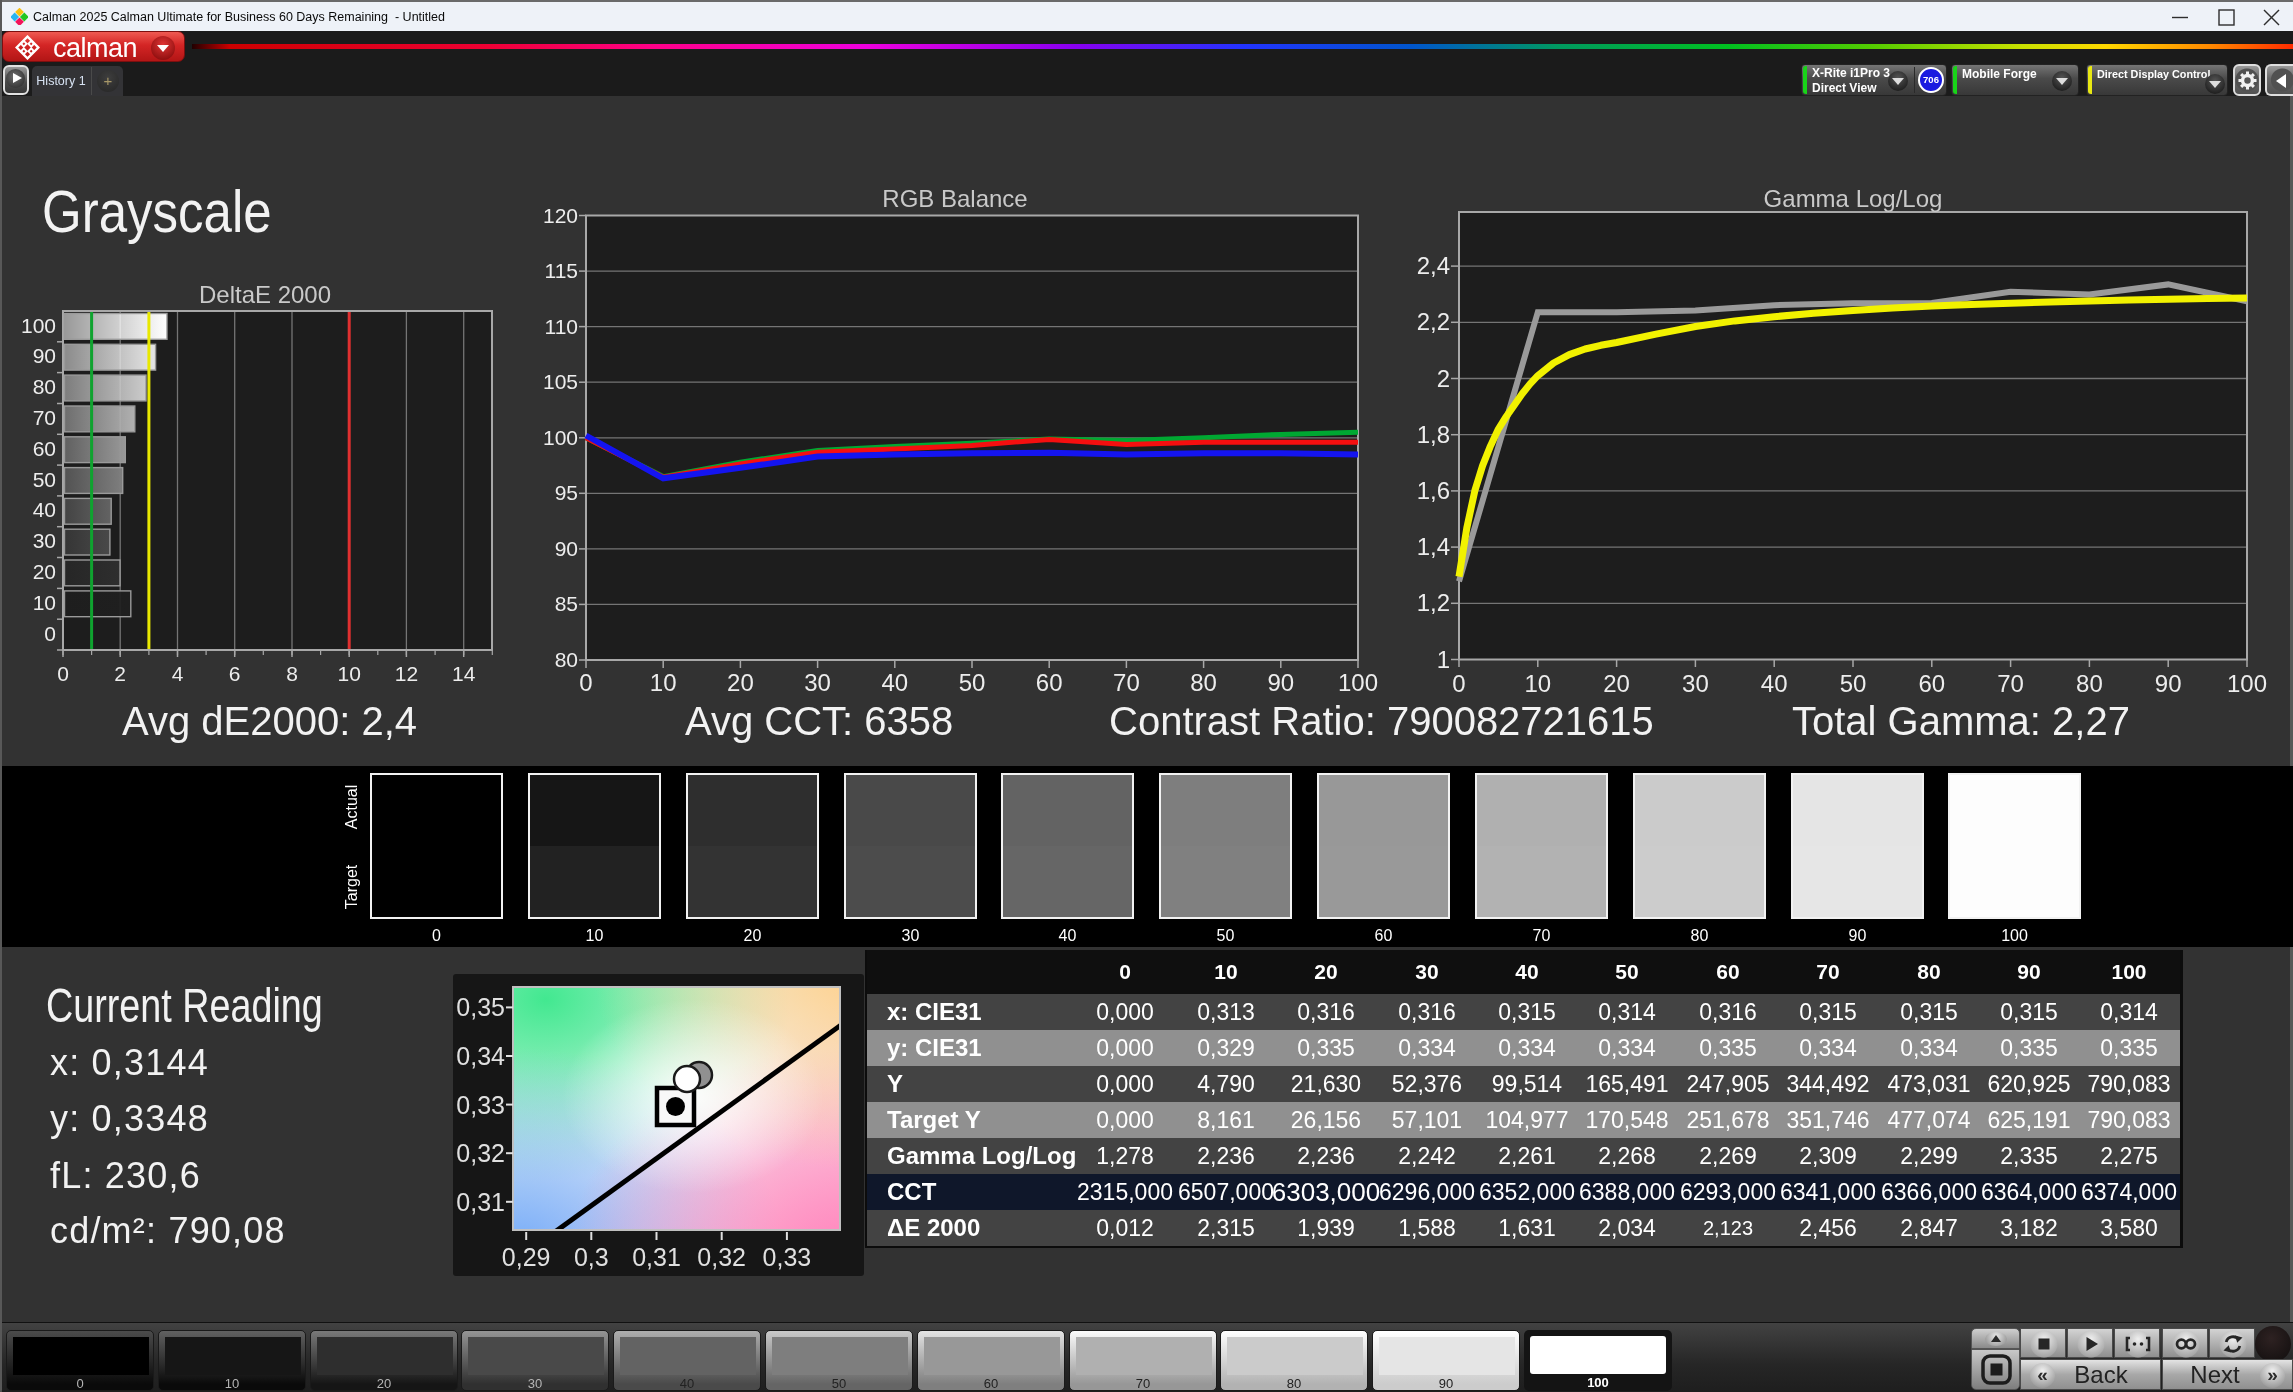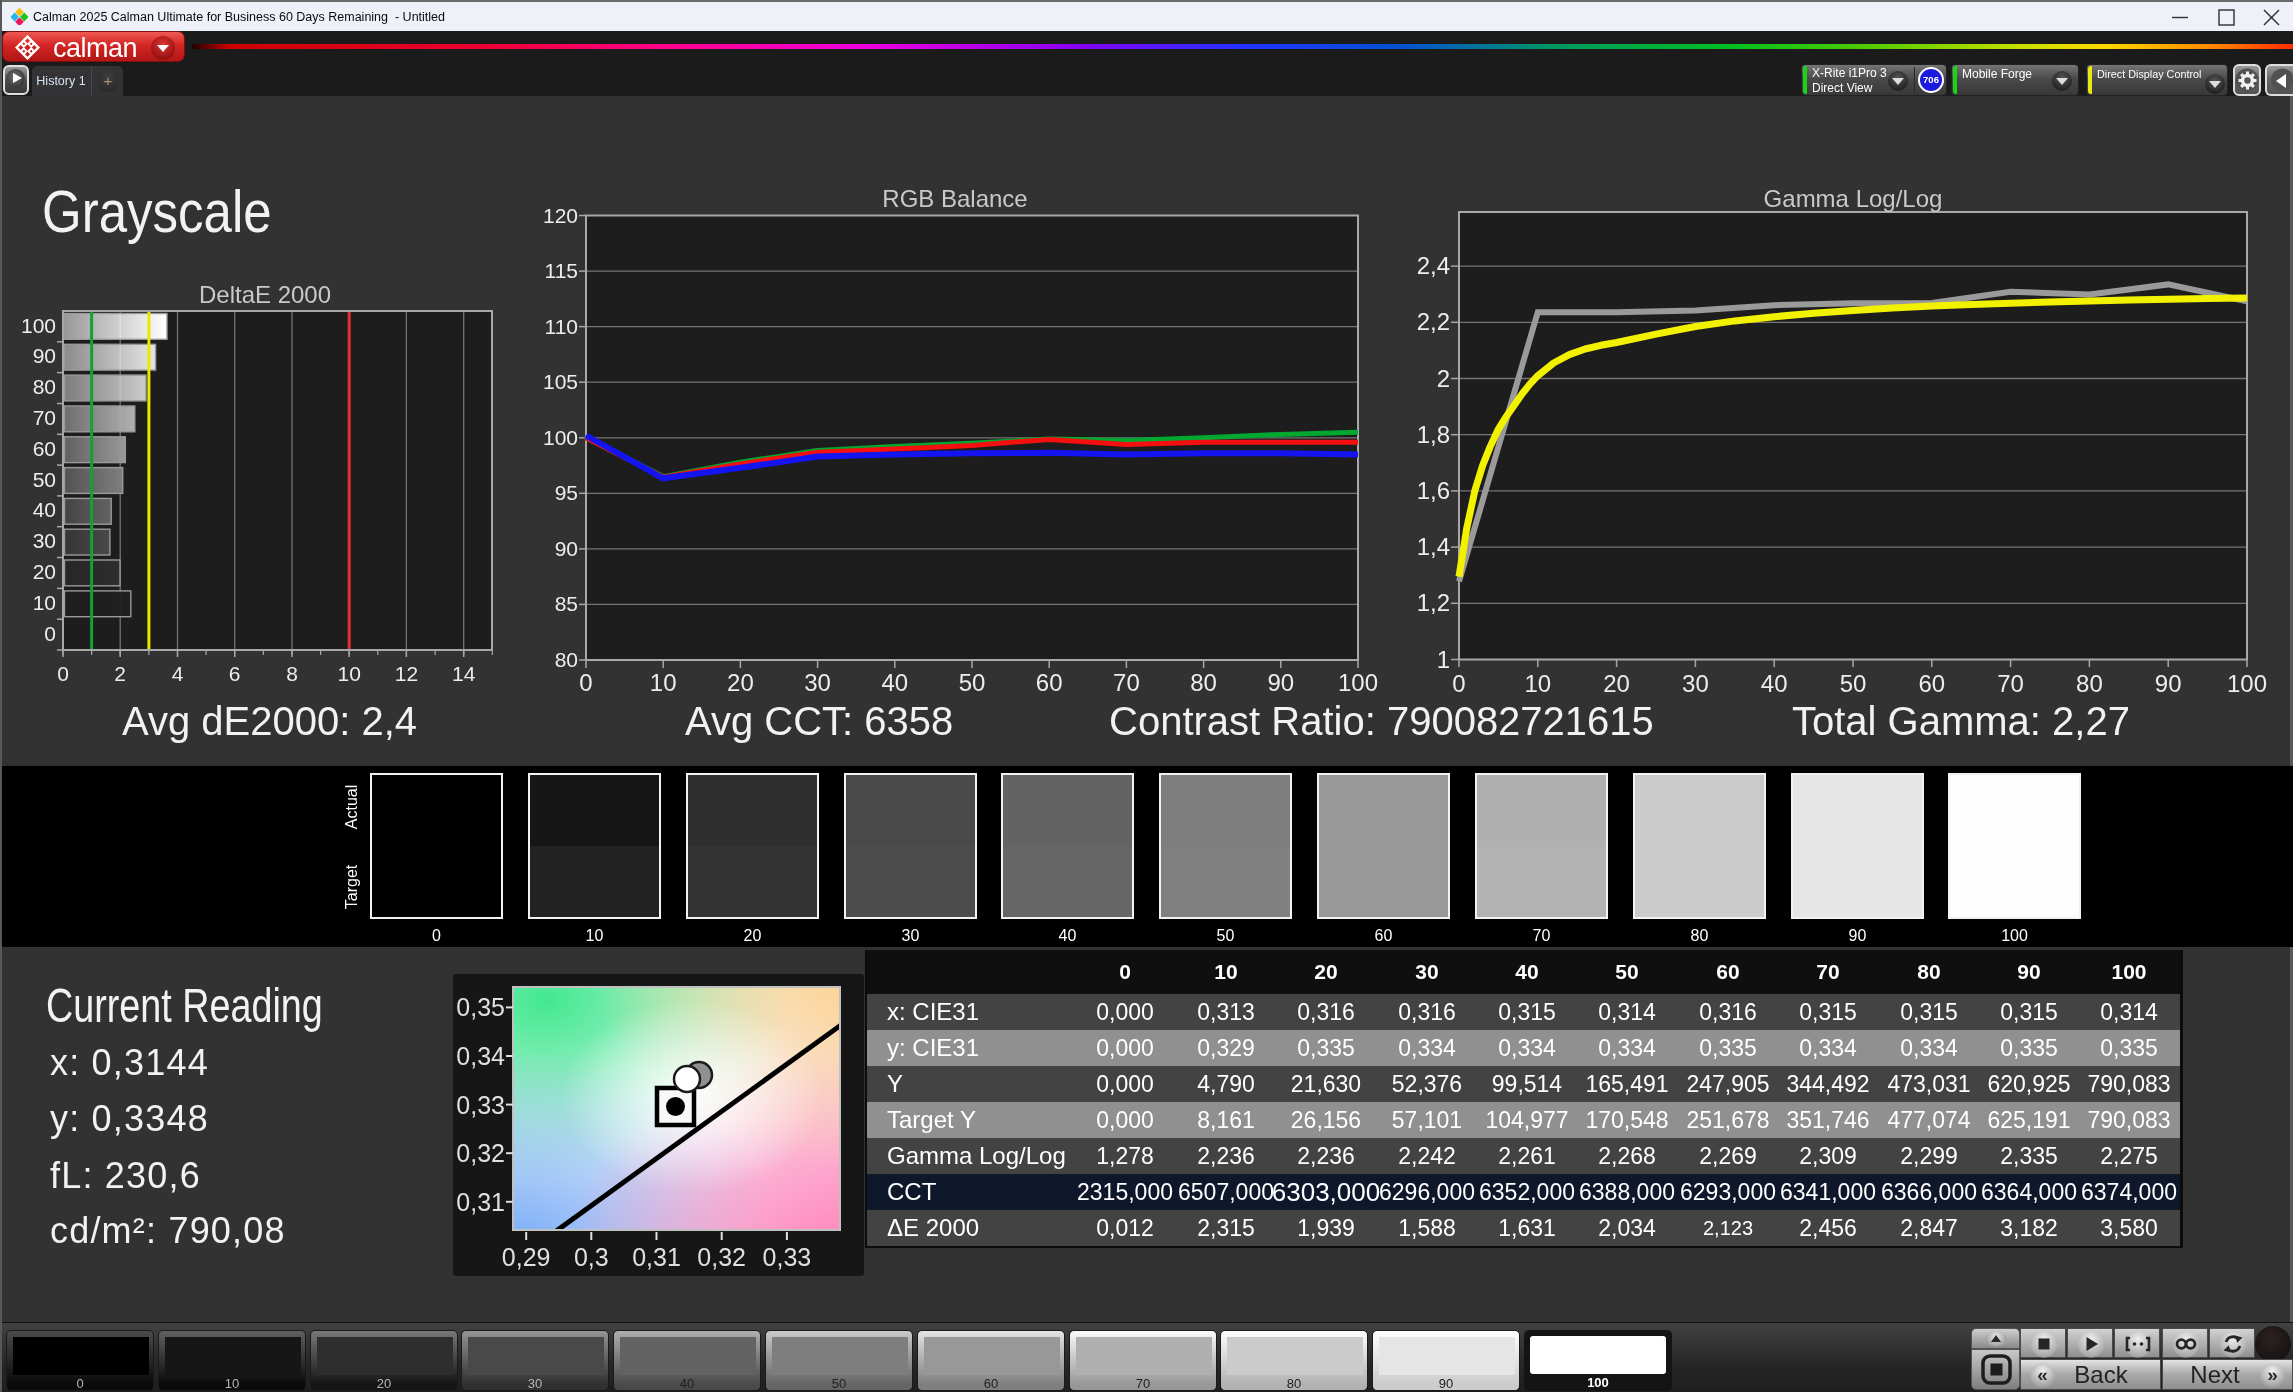--- a/index.html
+++ b/index.html
@@ -22,37 +22,37 @@
 #playtab .circ { position:absolute; left:1px; top:2px; width:19px; height:19px; border-radius:50%; background:radial-gradient(circle at 45% 40%,#6e6e6e,#333 80%); }
 #playtab .tri { position:absolute; left:8px; top:6px; border-top:5.5px solid transparent; border-bottom:5.5px solid transparent; border-left:9px solid #fff; }
 #histtab { position:absolute; left:30px; top:35px; width:91px; height:30px; background:#333336; border-radius:5px 5px 0 0; }
 #histtab .t { position:absolute; left:0; top:0; width:58px; height:30px; color:#d7e2f2; font-size:12.5px; line-height:30px; text-align:center; }
 #histtab .sep { position:absolute; left:59px; top:1px; width:1px; height:28px; background:#4a4a4a; }
 #plustab { position:absolute; left:90px; top:35px; width:31px; height:30px; }
 #plustab .circ { position:absolute; left:5px; top:4px; width:22px; height:22px; border-radius:50%; background:radial-gradient(circle at 50% 35%,#3e3e3e,#2a2a2a 80%); color:#a89868; font-size:15px; text-align:center; line-height:21px; }
 
 .devbtn { position:absolute; top:64px; height:32px; border-radius:4px; background:linear-gradient(#757575,#4a4a4a 45%,#383838); border:1px solid #222; }
 .devbar { position:absolute; left:1px; top:1px; bottom:1px; width:4px; border-radius:3px 0 0 3px; }
-.devtxt { position:absolute; left:10px; top:0; color:#fff; font-weight:400; font-size:13px; line-height:15px; }
+.devtxt { position:absolute; left:10px; top:0; color:#fff; font-weight:700; font-size:13px; line-height:15px; }
 .devarrow { position:absolute; width:20px; height:20px; border-radius:50%; background:radial-gradient(circle at 50% 35%,#555,#1e1e1e 80%); }
 .devarrow:after { content:""; position:absolute; left:4px; top:7px; border-left:6px solid transparent; border-right:6px solid transparent; border-top:7px solid #ddd; }
 
 #grayscale { position:absolute; left:40px; top:177px; font-size:60px; color:#f2f2f2; transform:scaleX(0.85); transform-origin:left top; }
 .stat { position:absolute; top:699px; font-size:40px; color:#f2f2f2; white-space:nowrap; }
 
 #strip { position:absolute; left:0; top:766px; width:2293px; height:181px; background:#000; }
 .rotlab { position:absolute; color:#fff; font-size:16px; transform:rotate(-90deg); transform-origin:center; }
 .sw { position:absolute; top:7px; width:133px; height:146px; border:2px solid #f2f2f2; }
 .sw .h { position:absolute; left:0; width:100%; height:50%; }
 .swlab { position:absolute; top:161px; width:133px; text-align:center; color:#fff; font-size:16px; }
 
 #tbl { position:absolute; left:863px; top:950px; width:1318px; border-right:3px solid #0c0c0c; border-left:2px solid #0c0c0c; border-bottom:2px solid #0c0c0c; }
 .trow { position:relative; width:100%; height:36px; }
 .tcell { position:absolute; top:0; height:36px; line-height:36px; font-size:24px; color:#fff; text-align:center; }
-.tlab { position:absolute; left:20px; top:0; height:36px; line-height:36px; font-size:24px; font-weight:400; color:#fff; }
+.tlab { position:absolute; left:20px; top:0; height:36px; line-height:36px; font-size:24px; font-weight:700; color:#fff; }
 
 #curread { position:absolute; left:44px; top:977px; font-size:49px; color:#f2f2f2; transform:scaleX(0.77); transform-origin:left top; }
 .crline { position:absolute; left:48px; font-size:36px; color:#f2f2f2; letter-spacing:1.2px; }
 
 #botbar { position:absolute; left:0; top:1322px; width:2293px; height:70px; background:linear-gradient(#424242,#262626 60%,#1e1e1e); border-top:1px solid #111; }
 .pbtn { position:absolute; top:7px; width:148px; height:61px; border-radius:5px; }
 .pbtn .patch { position:absolute; left:6px; top:6px; width:136px; height:38px; }
 .pbtn .plab { position:absolute; left:0; top:45px; width:100%; text-align:center; font-size:13px; font-weight:700; }
 </style>
 </head>

